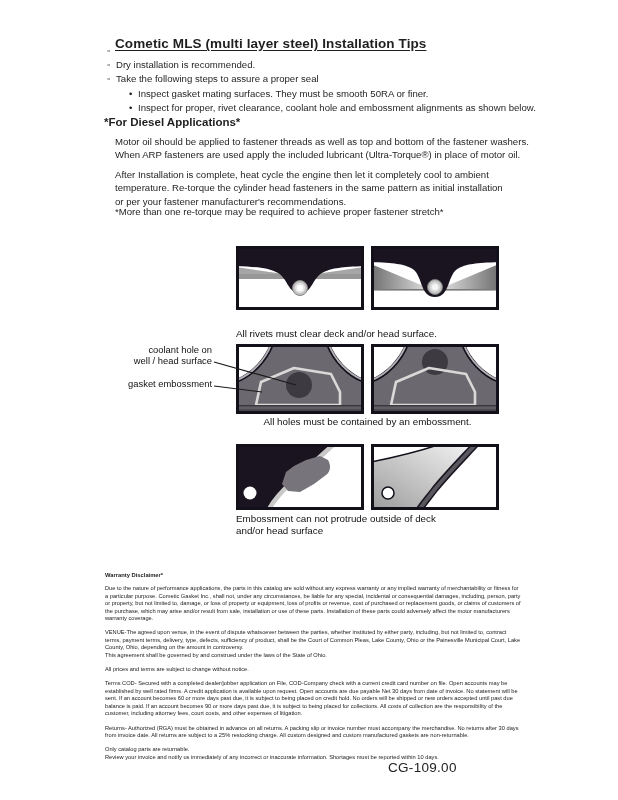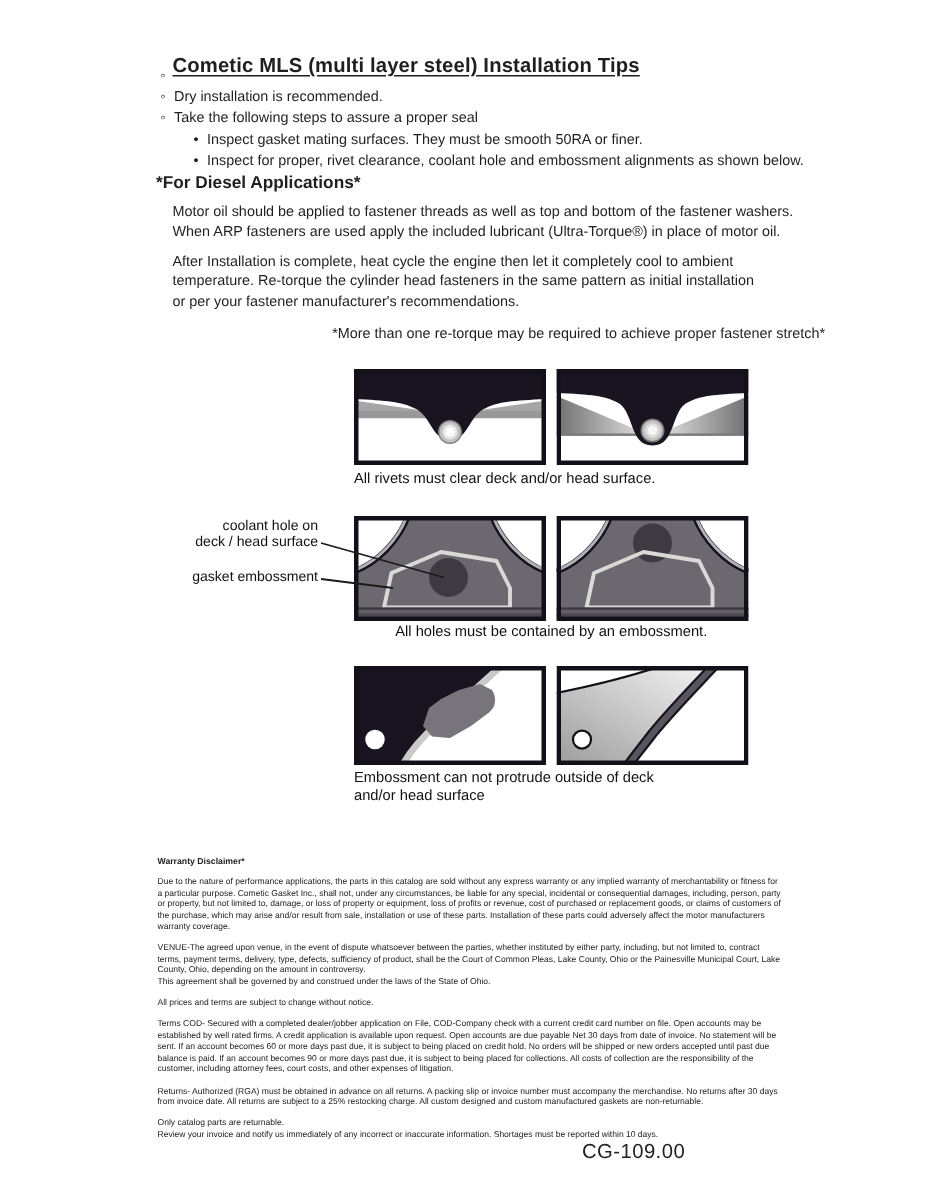--- a/index.html
+++ b/index.html
@@ -16,21 +16,21 @@
   }
   .bullets{left:107px;top:44px;width:440px;font-size:9.6px;line-height:14.2px;}
   .b-row{display:flex;}
   .b-row .marker{width:9px;flex:0 0 9px;text-align:left;}
   .sub{margin-left:22px;}
   .sub .marker{width:9px;flex:0 0 9px;}
   .diesel-h{left:104px;top:116px;font-size:11.5px;font-weight:bold;}
   .body-p{left:115px;width:435px;font-size:9.6px;line-height:13.4px;}
   .p1{top:135px;}
   .p2{top:168px;}
-  .note{top:216px;text-align:right;}
+  .note{top:205px;}
   .dg-hdr{width:128px;text-align:center;font-size:13px;color:#111;letter-spacing:.4px;margin-top:48px;}
   .dg-cap{font-size:9.8px;color:#111;line-height:11.5px;}
   .ann-label{width:96px;text-align:right;font-size:9.4px;line-height:10.5px;color:#111;}
   .disclaimer{left:105px;top:572px;width:416px;font-size:5.7px;line-height:7.4px;color:#222;}
   .disclaimer h4{margin:0 0 6px 0;font-size:5.8px;}
   .disclaimer p{margin:0 0 7px 0;}
   .footer-code{left:388px;top:760px;font-size:13.5px;color:#222;letter-spacing:.3px;}
   svg{display:block;}
 </style>
 </head>
@@ -101,27 +101,27 @@
     <polygon points="0,18 62,44 0,44" fill="url(#gL)"></polygon>
     <polygon points="128,18 66,44 128,44" fill="url(#gR)"></polygon>
     <rect x="0" y="43" width="128" height="1.6" fill="#7a7a7a"></rect>
     <path d="M0,0 H128 V16 C104,17 96,18 88,22 C76,27 80,51 64,51 C48,51 52,27 40,22 C32,18 24,17 0,16 Z" fill="#1a1320"></path>
     <circle cx="64" cy="41" r="7.5" fill="#c2c2c2" stroke="#777777" stroke-width="1"></circle>
     <circle cx="64" cy="41" r="5" fill="#dddddd"></circle>
     <circle cx="64" cy="41" r="3.1" fill="#f6f6f6"></circle>
     <rect x="1.5" y="1.5" width="125" height="61" fill="none" stroke="#14101a" stroke-width="3"></rect>
   </svg>
 
-  <div class="abs dg-cap" style="left:236px;top:314px;">All rivets must clear deck and/or head surface.</div>
+  <div class="abs dg-cap" style="left:236px;top:328px;">All rivets must clear deck and/or head surface.</div>
 
   <div class="abs dg-hdr" style="left:236px;top:329px;">RIGHT</div>
   <div class="abs dg-hdr" style="left:371px;top:329px;">WRONG</div>
 
   <div class="abs ann-label pre" style="left:116px;top:345px;">coolant hole on
-deck / head surface</div>
+well / head surface</div>
   <div class="abs ann-label" style="left:116px;top:379px;">gasket embossment</div>
 
   <svg class="abs" style="left:236px;top:344px;" width="128" height="70" viewBox="0 0 128 70">
     <rect x="0" y="0" width="128" height="70" fill="#6b696f"></rect>
     <path d="M36,0 C30,16 16,31 0,37" fill="none" stroke="#15101a" stroke-width="4"></path>
     <path d="M92,0 C98,16 112,31 128,37" fill="none" stroke="#15101a" stroke-width="4"></path>
     <path d="M0,0 H34 C28,15 15,29 0,35 Z" fill="#ffffff"></path>
     <path d="M94,0 H128 V35 C113,29 100,15 94,0 Z" fill="#ffffff"></path>
     <path d="M35,1 C29,16 16,30 1,36" fill="none" stroke="#b2b0b6" stroke-width="2"></path>
     <path d="M93,1 C99,16 112,30 127,36" fill="none" stroke="#b2b0b6" stroke-width="2"></path>

